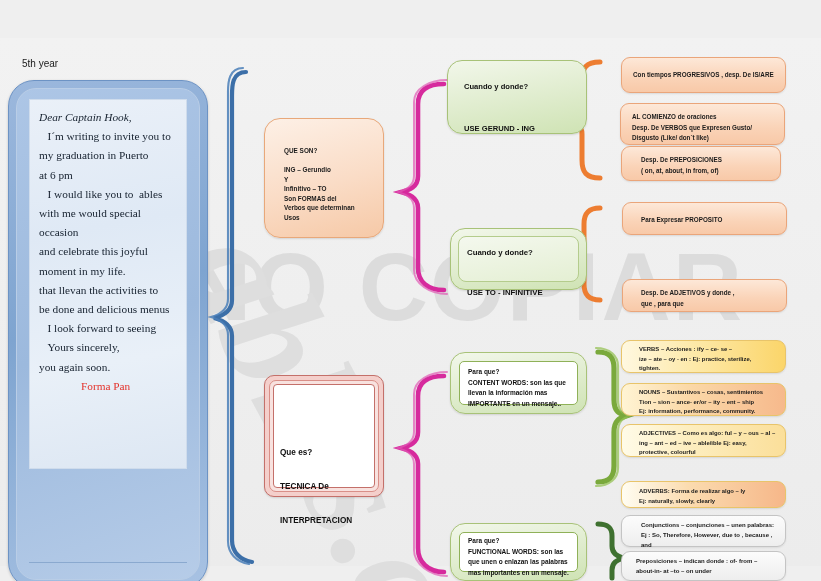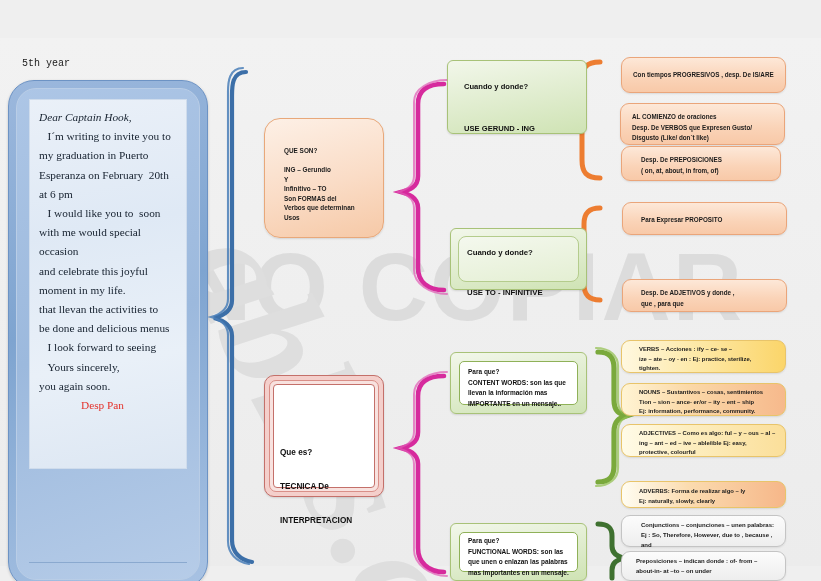--- a/index.html
+++ b/index.html
@@ -83,21 +83,21 @@
   }
   .letter-line.greet{font-style:italic;}
   .letter-line.sign{color:#e4322b;padding-left:42px;}
   .letter-rule{
     position:absolute;left:20px;bottom:24px;width:158px;height:0;
     border-top:1px solid #8aa9cf;
   }
   .year-label{
     position:absolute;left:22px;top:58px;
     font-size:10px;color:#1a1a1a;
-    font-family:Liberation Mono, monospace;
+    font-family:Liberation Sans, sans-serif;
   }
 
   
   .orange-main{
     left:264px;top:118px;width:120px;height:120px;
     border-radius:16px;
     background:linear-gradient(165deg,#fdf0e6 0%,#fadcc6 55%,#f6c9a7 100%);
     border:1px solid #e8a87a;
     box-shadow:0 1px 2px rgba(0,0,0,.12);
   }
@@ -125,21 +125,21 @@
   }
   .red-main .txt{
     position:absolute;left:15px;top:20px;width:95px;
     font-size:8.2px;line-height:17px;font-weight:bold;color:#111;
     white-space:pre-line;
     margin-top:48px;
   }
 
   
   .green{
-    border-radius:6px;
+    border-radius:15px;
     background:linear-gradient(170deg,#f2f7ea 0%,#dfeccd 55%,#cfe3b4 100%);
     border:1px solid #a8c278;
     box-shadow:0 1px 2px rgba(0,0,0,.12);
     padding-left:17px;
   }
   .green .txt{
     position:absolute;font-weight:bold;color:#111;white-space:pre-line;
   }
   .green-stack::before,.green-stack::after{
     content:"";position:absolute;border-radius:12px;
@@ -286,32 +286,31 @@
       <path d="M598,524 C608,524 612,528 612,536 L612,546 C612,554 618,556 623,558 C618,560 612,562 612,570 L612,578" fill="none" stroke="#3f7130" stroke-width="5" stroke-linecap="round"></path>
     </g>
   </svg>
 
   <div class="card letter-outer">
     <div class="letter-inner-ring"></div>
     <div class="letter-paper">
       <div class="letter-line greet">Dear Captain Hook,</div>
       <div class="letter-line">   I´m writing to invite you to</div>
       <div class="letter-line">my graduation in Puerto</div>
-      <div class="letter-line">Esperanza on February  20th</div>
       <div class="letter-line">at 6 pm</div>
-      <div class="letter-line">   I would like you to  soon</div>
+      <div class="letter-line">   I would like you to  ables</div>
       <div class="letter-line">with me would special occasion</div>
       <div class="letter-line">and celebrate this joyful</div>
       <div class="letter-line">moment in my life.</div>
       <div class="letter-line">that llevan the activities to</div>
       <div class="letter-line">be done and delicious menus</div>
       <div class="letter-line">   I look forward to seeing</div>
       <div class="letter-line">   Yours sincerely,</div>
       <div class="letter-line">you again soon.</div>
-      <div class="letter-line sign">Desp Pan</div>
+      <div class="letter-line sign">Forma Pan</div>
     </div>
     <div class="letter-rule"></div>
   </div>
 
   <div class="card orange-main">
     <div class="txt">QUE SON?
 
 ING – Gerundio
           Y
 Infinitivo – TO

